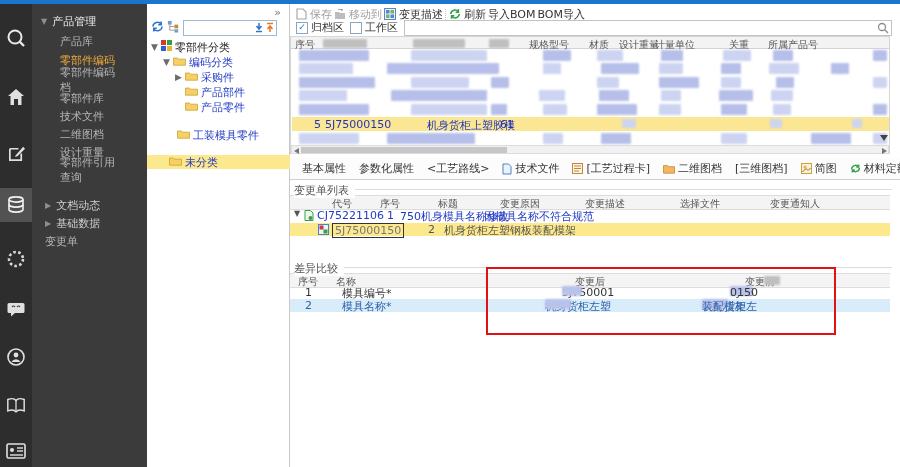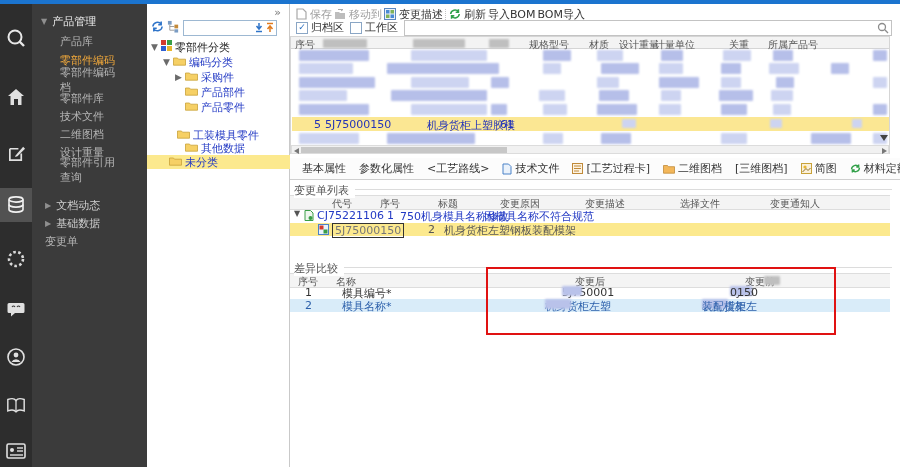--- a/index.html
+++ b/index.html
@@ -221,26 +221,20 @@
           <path d="M0.5 2 h4 l1 1.2 h7 v6 h-12 Z" fill="#f6d065" stroke="#c9a23a" stroke-width="0.8"></path>
         </svg></span>
     <span>产品零件</span>
   </div>
   <div class="trow" style="top:124px;padding-left:30px">
     <span><svg width="13" height="10" viewBox="0 0 13 10">
           <path d="M0.5 2 h4 l1 1.2 h7 v6 h-12 Z" fill="#f6d065" stroke="#c9a23a" stroke-width="0.8"></path>
         </svg></span>
     <span>工装模具零件</span>
   </div>
-  <div class="trow" style="top:137px;padding-left:38px">
-    <span><svg width="13" height="10" viewBox="0 0 13 10">
-          <path d="M0.5 2 h4 l1 1.2 h7 v6 h-12 Z" fill="#f6d065" stroke="#c9a23a" stroke-width="0.8"></path>
-        </svg></span>
-    <span>其他数据</span>
-  </div>
   <div class="trow sel" style="top:151px;padding-left:22px">
     <span><svg width="13" height="10" viewBox="0 0 13 10">
           <path d="M0.5 2 h4 l1 1.2 h7 v6 h-12 Z" fill="#f6d065" stroke="#c9a23a" stroke-width="0.8"></path>
         </svg></span>
     <span>未分类</span>
   </div>
 </div>
 
 <div class="abs main">
 

